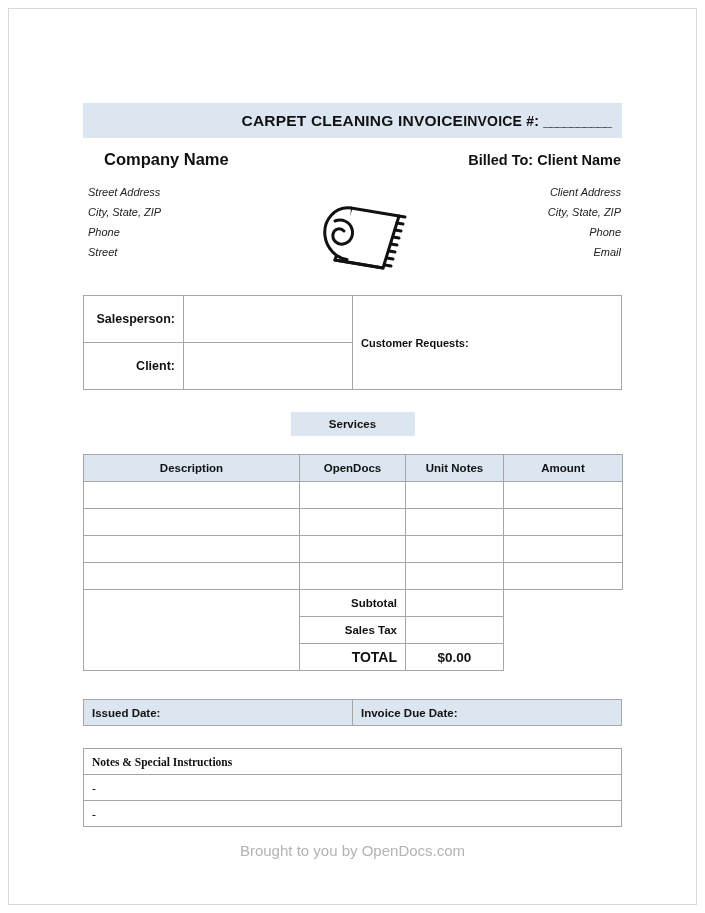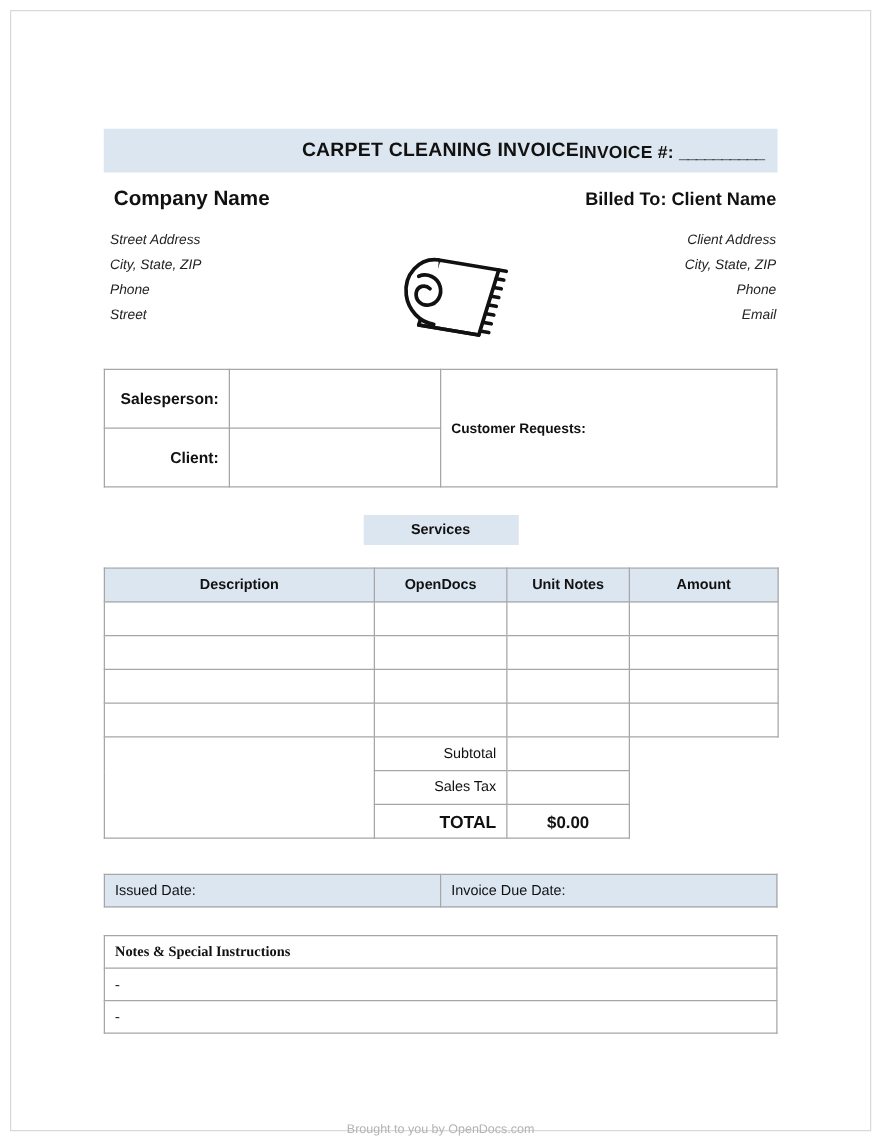--- a/index.html
+++ b/index.html
@@ -65,21 +65,21 @@
   .parties {
     position: relative;
     margin-top: 12px;
     height: 145px;
   }
   .company-name {
     font-size: 16.5px;
     font-weight: bold;
     color: #111;
     position: absolute;
-    left: 8px;
+    left: 21px;
     top: 0;
   }
   .billed-to {
     font-size: 14.5px;
     font-weight: bold;
     color: #111;
     position: absolute;
     right: 1px;
     top: 2px;
   }
@@ -161,20 +161,21 @@
   
   .items-table {
     border-collapse: collapse;
     width: 539px;
     margin-top: 18px;
     table-layout: fixed;
   }
   .items-table th, .items-table td {
     border: 1px solid #a6a6a6;
     box-sizing: border-box;
+    font-weight: bold;
   }
   .items-table thead th {
     background: #dce6f1;
     height: 27px;
     font-size: 11.5px;
     font-weight: bold;
     color: #111;
     text-align: center;
   }
   .items-table tbody td {
@@ -211,21 +212,21 @@
     border-collapse: collapse;
     width: 539px;
     margin-top: 28px;
     table-layout: fixed;
   }
   .dates-table td {
     border: 1px solid #a6a6a6;
     background: #dce6f1;
     height: 26px;
     font-size: 11.5px;
-    font-weight: normal;
+    font-weight: bold;
     color: #111;
     padding: 0 8px;
     width: 50%;
     box-sizing: border-box;
   }
 
   
   .notes-table {
     border-collapse: collapse;
     width: 539px;
@@ -242,23 +243,23 @@
     font-family: Liberation Serif, serif;
   }
   .notes-head { font-weight: bold; }
   .notes-line { padding-left: 26px; }
 
   
   .footer {
     position: absolute;
     left: 0;
     right: 0;
-    top: 898px;
+    top: 842px;
     text-align: center;
-    font-size: 10px;
+    font-size: 15px;
     color: #b3b3b3;
   }
 </style>
 </head>
 <body>
 
 <div class="page">
   <div class="sheet"></div>
 
   <div class="content">

